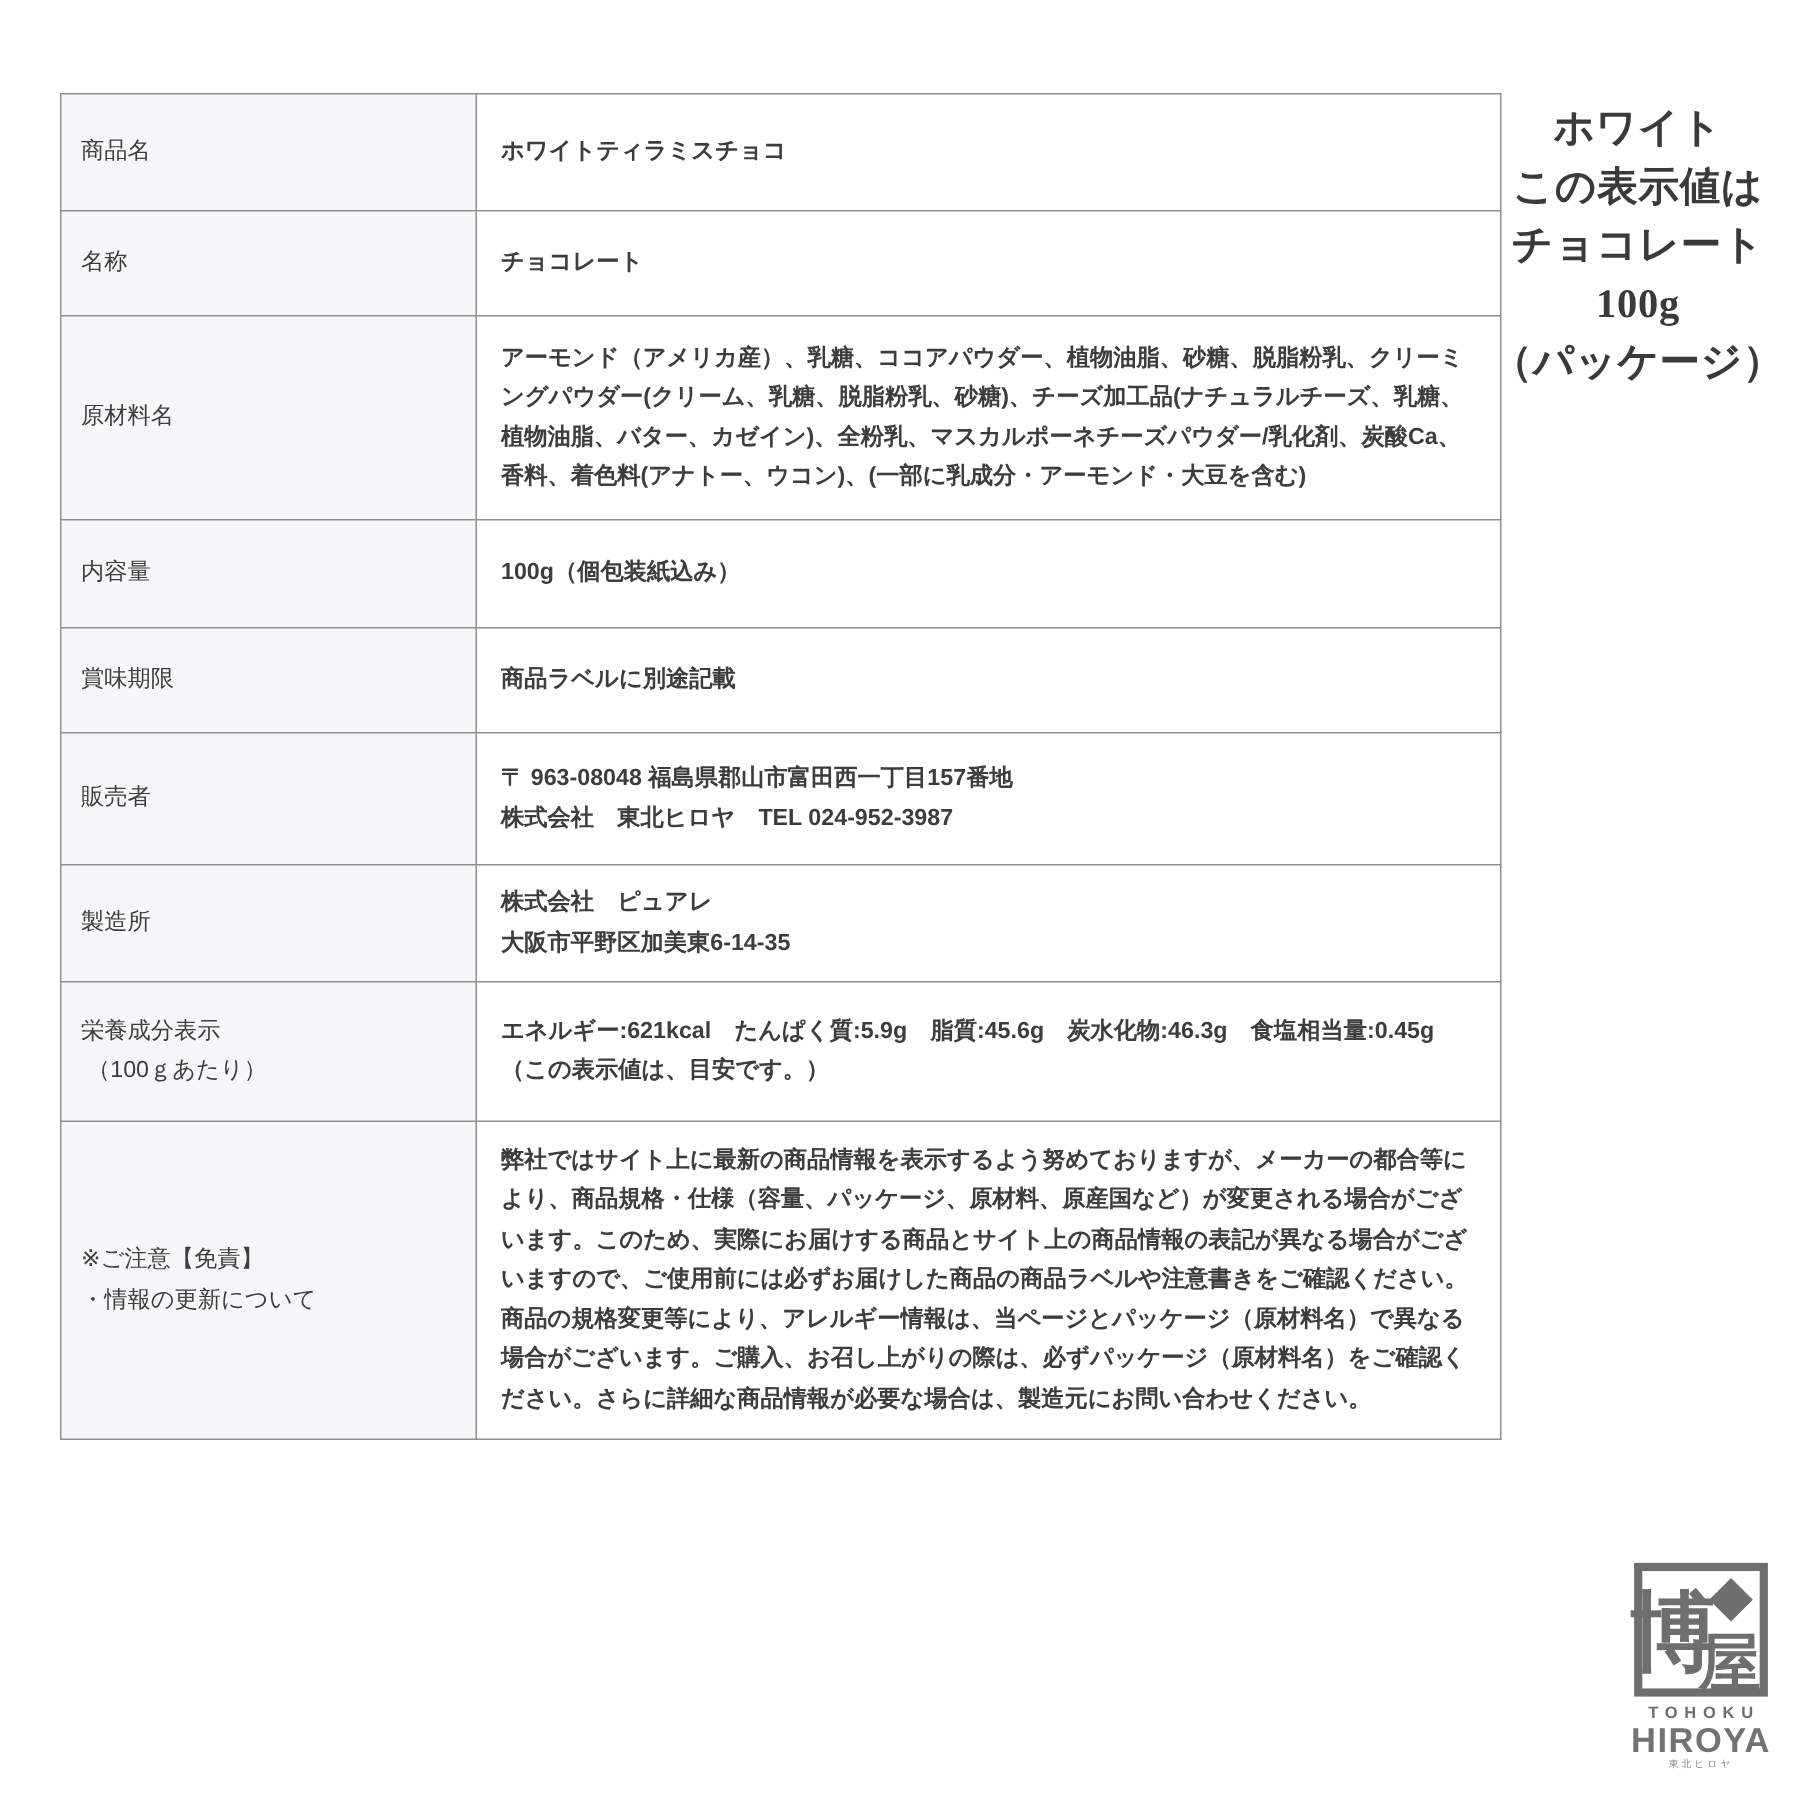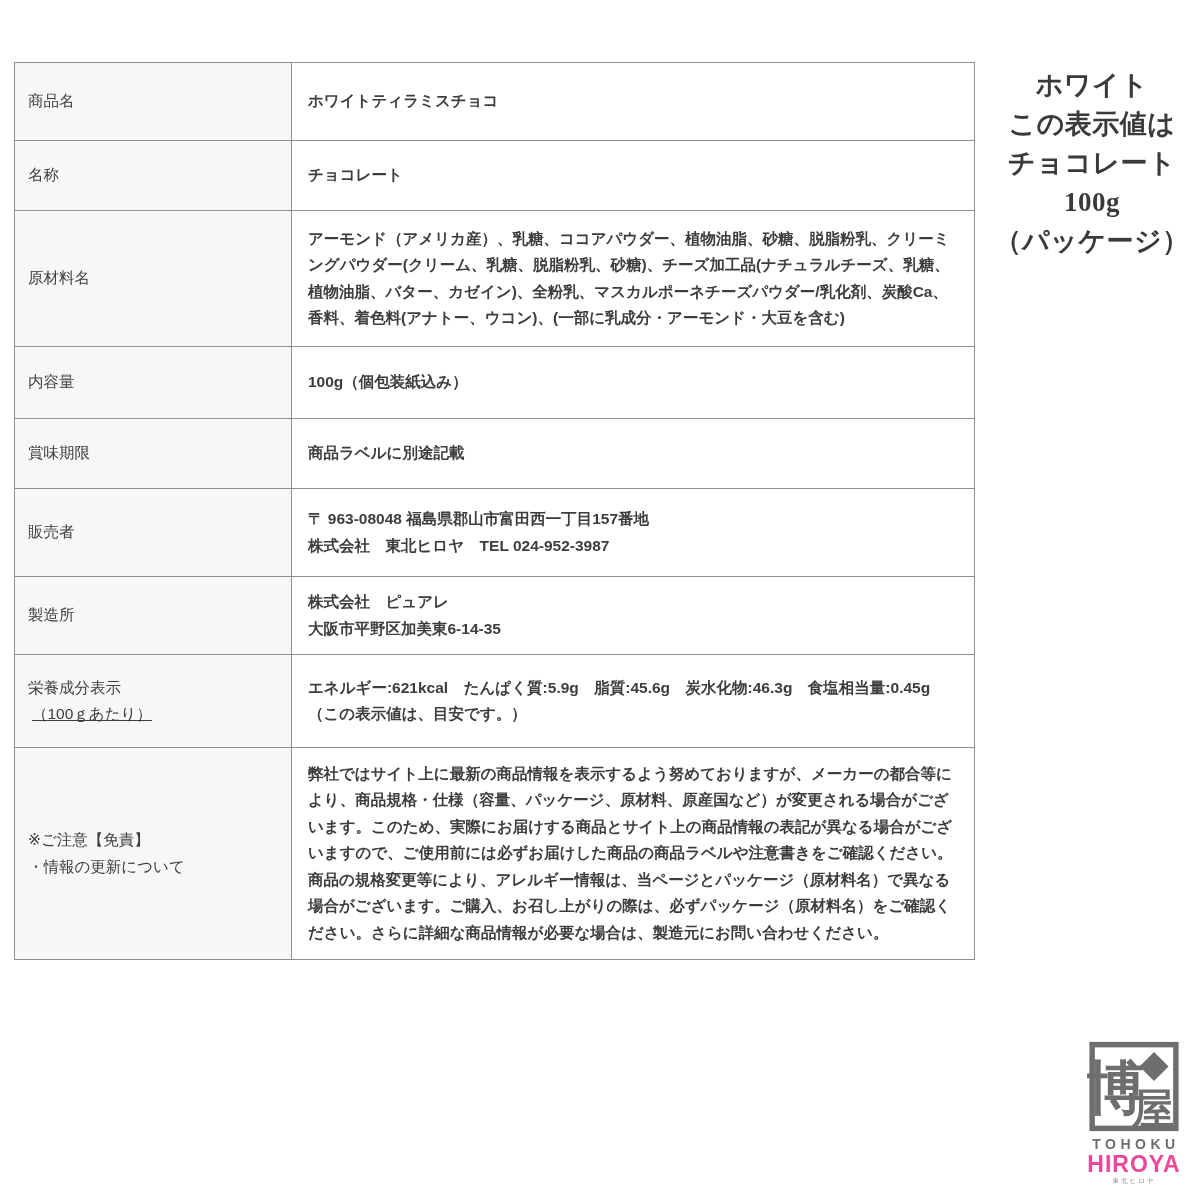--- a/index.html
+++ b/index.html
@@ -3,58 +3,58 @@
 <meta charset="utf-8">
 <style>
   html,body{margin:0;padding:0;}
   body{
     width:1200px;height:1200px;position:relative;background:#ffffff;
     font-family:"Liberation Sans","DejaVu Sans",sans-serif;
     color:#3d3d3d;overflow:hidden;
   }
   
   table.spec{
-    position:absolute;left:14px;top:62px;width:961px;
+    position:absolute;left:40px;top:62px;width:961px;
     border-collapse:collapse;table-layout:fixed;
   }
   table.spec td{
     border:1px solid #8f8f8f;vertical-align:middle;
     font-size:15.5px;line-height:26.5px;
   }
   td.lab{
     width:253px;background:#f7f7f9;padding:6px 10px 6px 13px;
     line-height:24px;
   }
   td.val{padding:6px 14px 6px 16px;font-weight:bold;}
   tr.r1{height:78px}  tr.r2{height:70px}  tr.r3{height:136px}
   tr.r4{height:72px}  tr.r5{height:70px}  tr.r6{height:64px}
   tr.r7{height:88px}  tr.r8{height:78px}  tr.r9{height:93px}
   tr.r10{height:112px} tr.r11{height:212px}
   tr.r11 td.val{line-height:26.5px;margin-left:15px;}
-  .lab-line2{padding-left:4px;text-decoration:underline;}
+  .lab-line2{padding-left:4px;}
   
   .side-title{
     position:absolute;left:986px;top:66px;width:212px;
     text-align:center;font-family:"Liberation Serif","DejaVu Serif",serif;
     font-weight:700;color:#3a3a3a;font-size:27px;line-height:39px;
     letter-spacing:0.5px;
   }
   
   .logo{
     position:absolute;left:1080px;top:1041px;width:108px;
     text-align:center;color:#6e6e6e;
   }
   .logo .seal{display:block;margin:0 auto;}
   .logo .tohoku{
-    margin-top:4px;font-size:14px;font-weight:700;
+    margin-top:4px;font-size:11px;font-weight:700;
     letter-spacing:4.5px;padding-left:4px;color:#6e6e6e;
   }
   .logo .hiroya{
     font-size:23px;font-weight:700;letter-spacing:1px;
-    line-height:24px;color:#ec4899;
+    line-height:24px;color:#737373;
   }
   .logo .small-jp{
     font-size:6.5px;letter-spacing:2px;color:#8a8a8a;line-height:10px;
   }
 </style>
 </head>
 <body>
 
 <table class="spec">
   <tbody>

